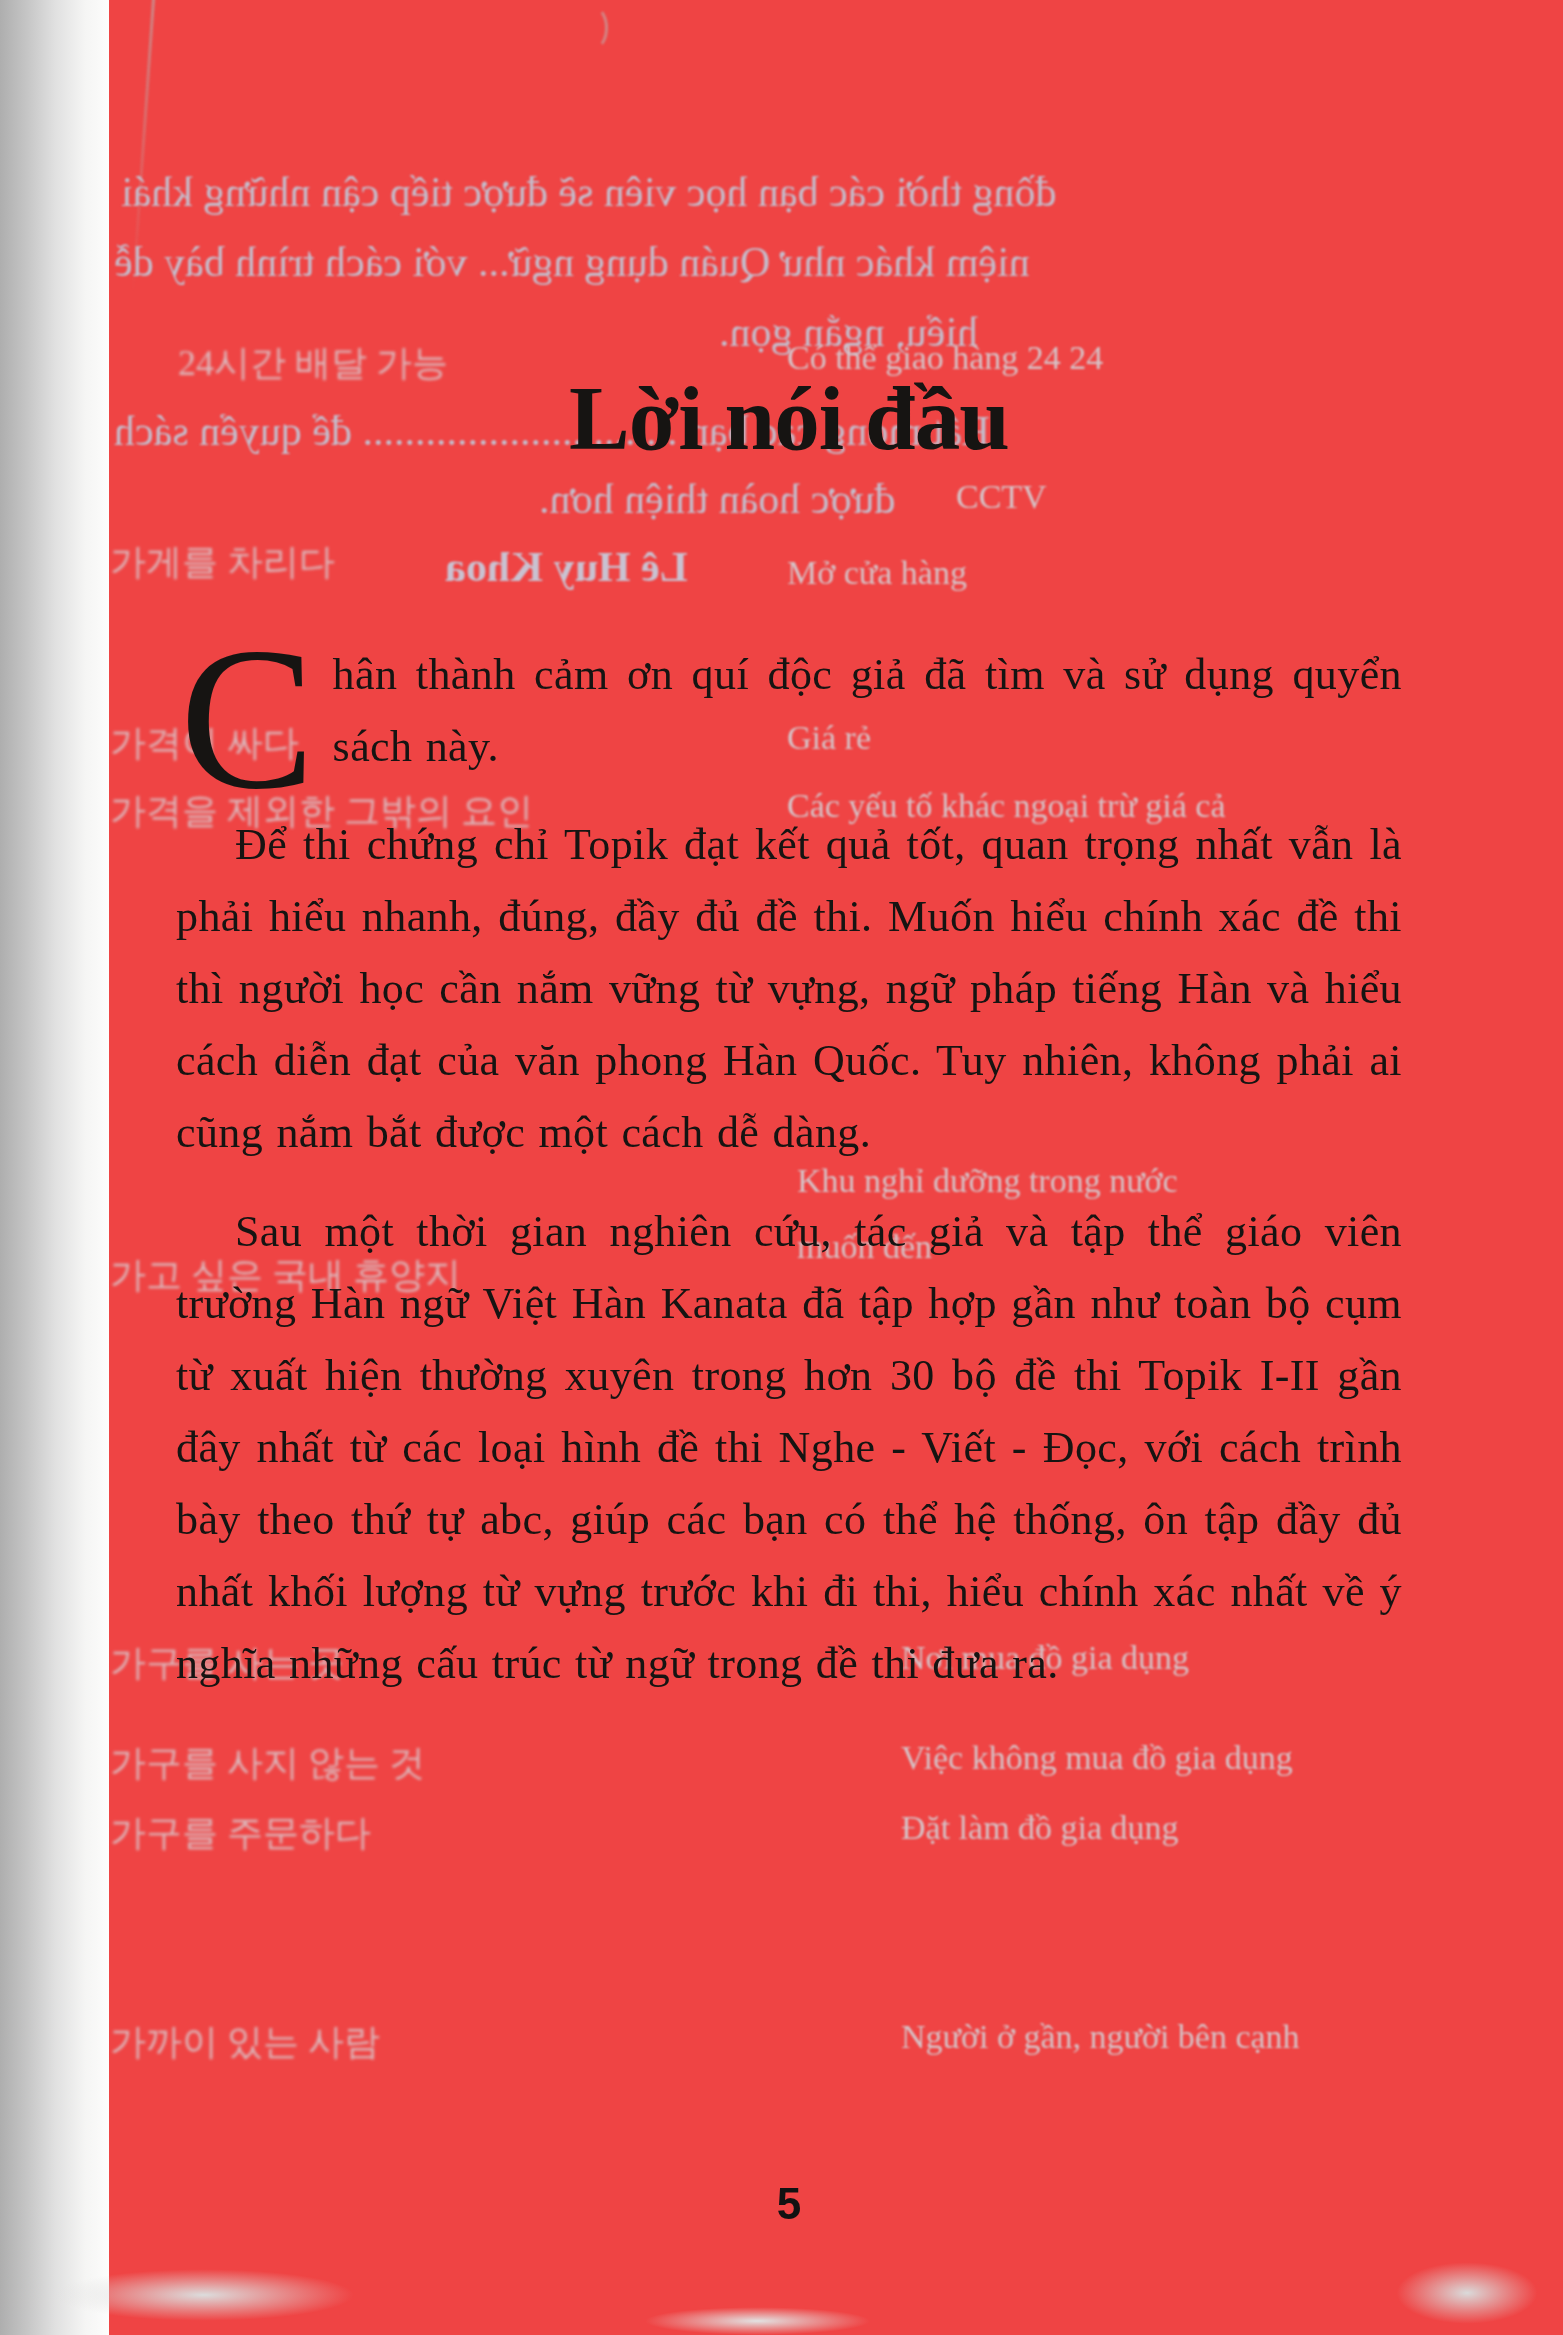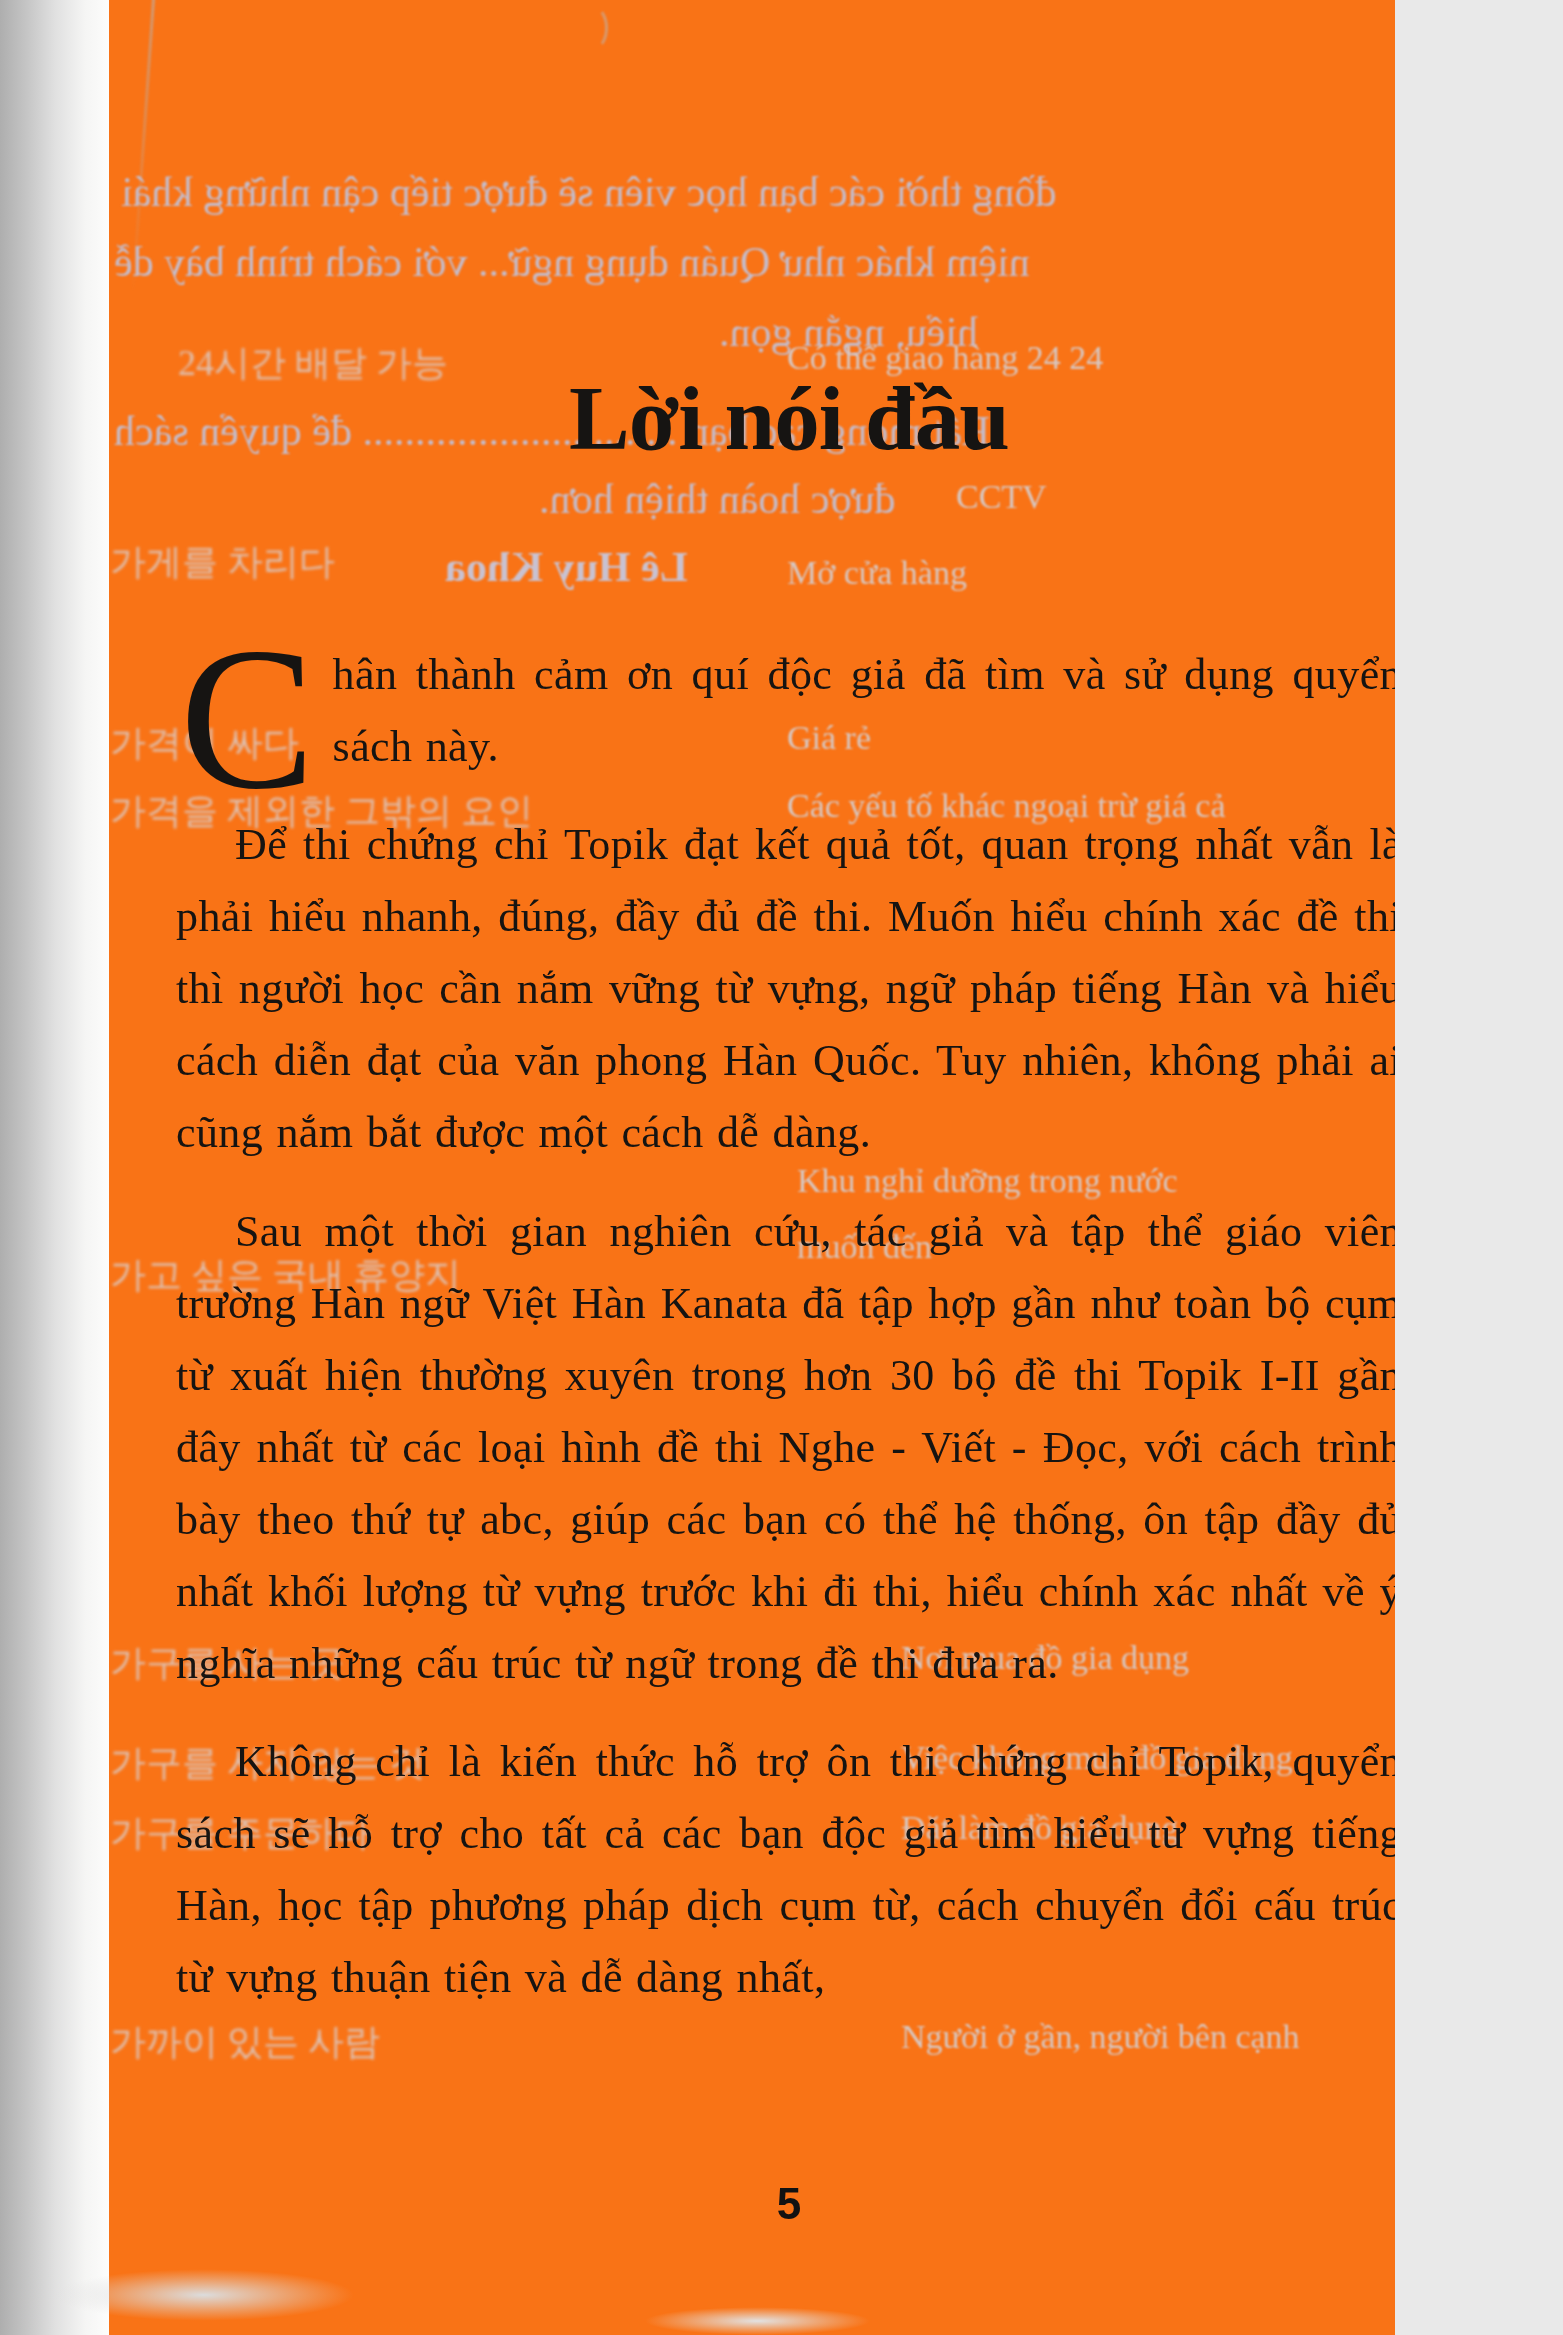--- a/index.html
+++ b/index.html
@@ -1,19 +1,19 @@
 <!DOCTYPE html>
 <html style="font-size:15px"><head>
 <meta charset="utf-8">
 <style>
   html,body { margin:0; padding:0; background:#e9e9e9; }
   .page {
     position:relative;
-    width:1395px; height:2336px;
-    background:#f97316;
+    width:1563px; height:2336px;
+    background:#ef4444;
     overflow:hidden;
     font-family:"Liberation Serif","DejaVu Serif",serif;
     color:#161412;
     text-decoration:underline;
   }
 
   
   .scan-edge-left {
     position:absolute; left:0; top:0; bottom:0; width:109px;
     background:linear-gradient(to right,#aeaeae 0px,#c5c5c5 26.5px,#e0e0e0 55px,#f5f5f4 85px,#fdfdfc 109px);
@@ -151,19 +151,18 @@
 
     <p class="para p1">
       <span class="dropcap">C</span>
       <span>hân thành cảm ơn quí độc giả đã tìm và sử dụng quyển sách này.</span>
     </p>
 
     <p class="para p2 indent">Để thi chứng chỉ Topik đạt kết quả tốt, quan trọng nhất vẫn là phải hiểu nhanh, đúng, đầy đủ đề thi. Muốn hiểu chính xác đề thi thì người học cần nắm vững từ vựng, ngữ pháp tiếng Hàn và hiểu cách diễn đạt của văn phong Hàn Quốc. Tuy nhiên, không phải ai cũng nắm bắt được một cách dễ dàng.</p>
 
     <p class="para p3 indent">Sau một thời gian nghiên cứu, tác giả và tập thể giáo viên trường Hàn ngữ Việt Hàn Kanata đã tập hợp gần như toàn bộ cụm từ xuất hiện thường xuyên trong hơn 30 bộ đề thi Topik I-II gần đây nhất từ các loại hình đề thi Nghe - Viết - Đọc, với cách trình bày theo thứ tự abc, giúp các bạn có thể hệ thống, ôn tập đầy đủ nhất khối lượng từ vựng trước khi đi thi, hiểu chính xác nhất về ý nghĩa những cấu trúc từ ngữ trong đề thi đưa ra.</p>
 
-    <p class="para p4 indent">Không chỉ là kiến thức hỗ trợ ôn thi chứng chỉ Topik, quyển sách sẽ hỗ trợ cho tất cả các bạn độc giả tìm hiểu từ vựng tiếng Hàn, học tập phương pháp dịch cụm từ, cách chuyển đổi cấu trúc từ vựng thuận tiện và dễ dàng nhất,</p>
   </div>
 
   <div class="page-number">5</div>
 
 </div>
 
 
 </body></html>

